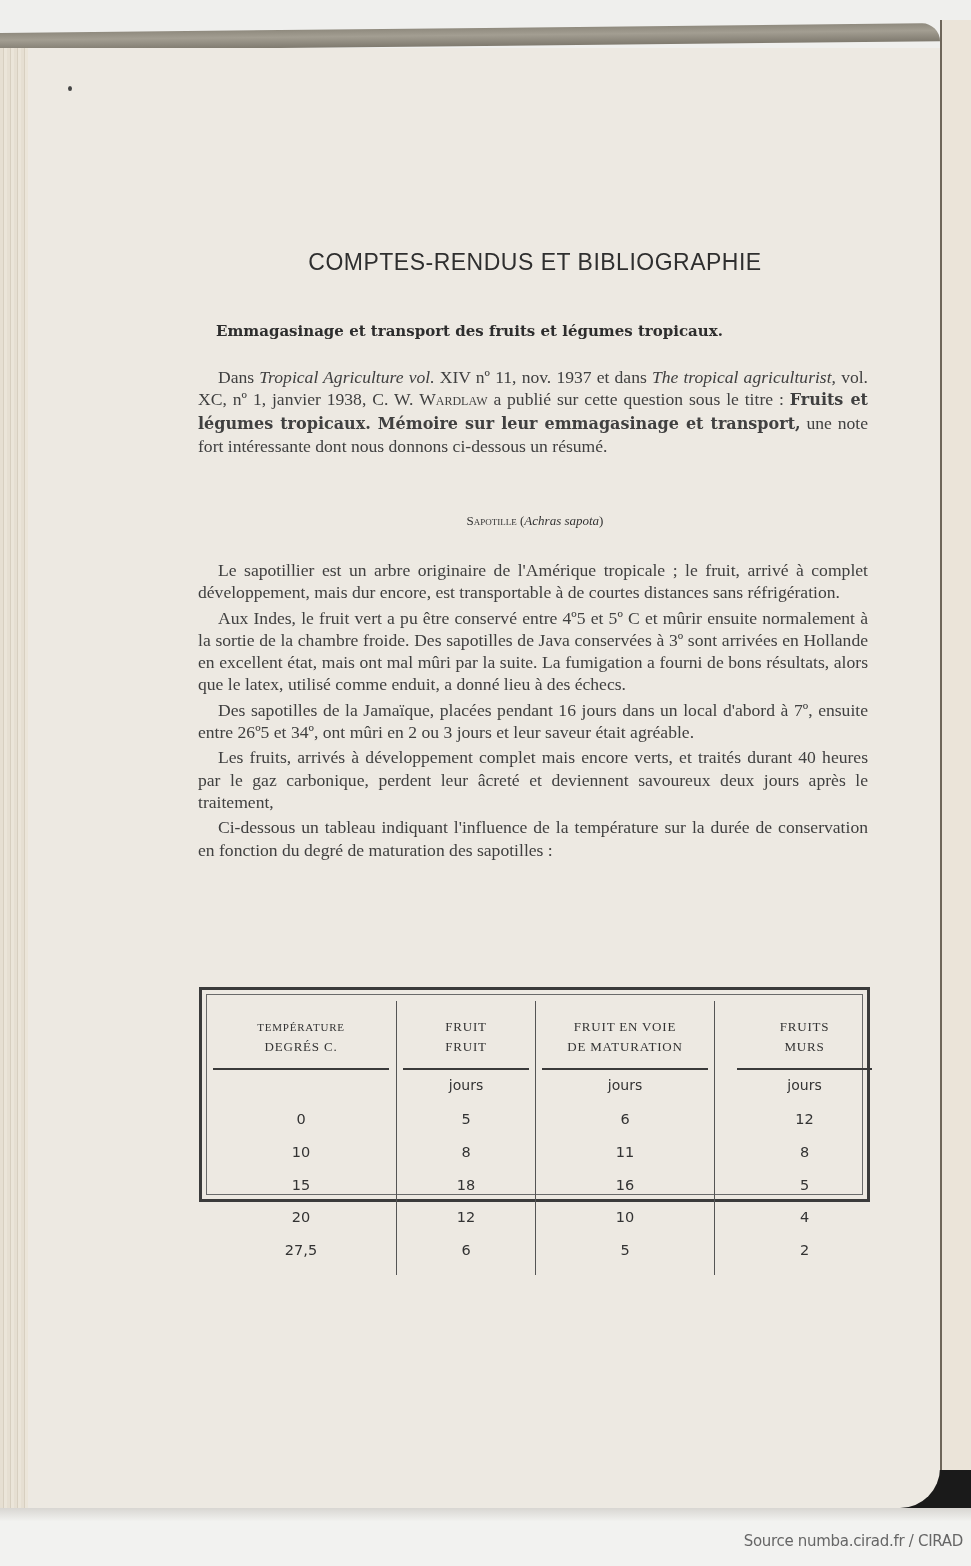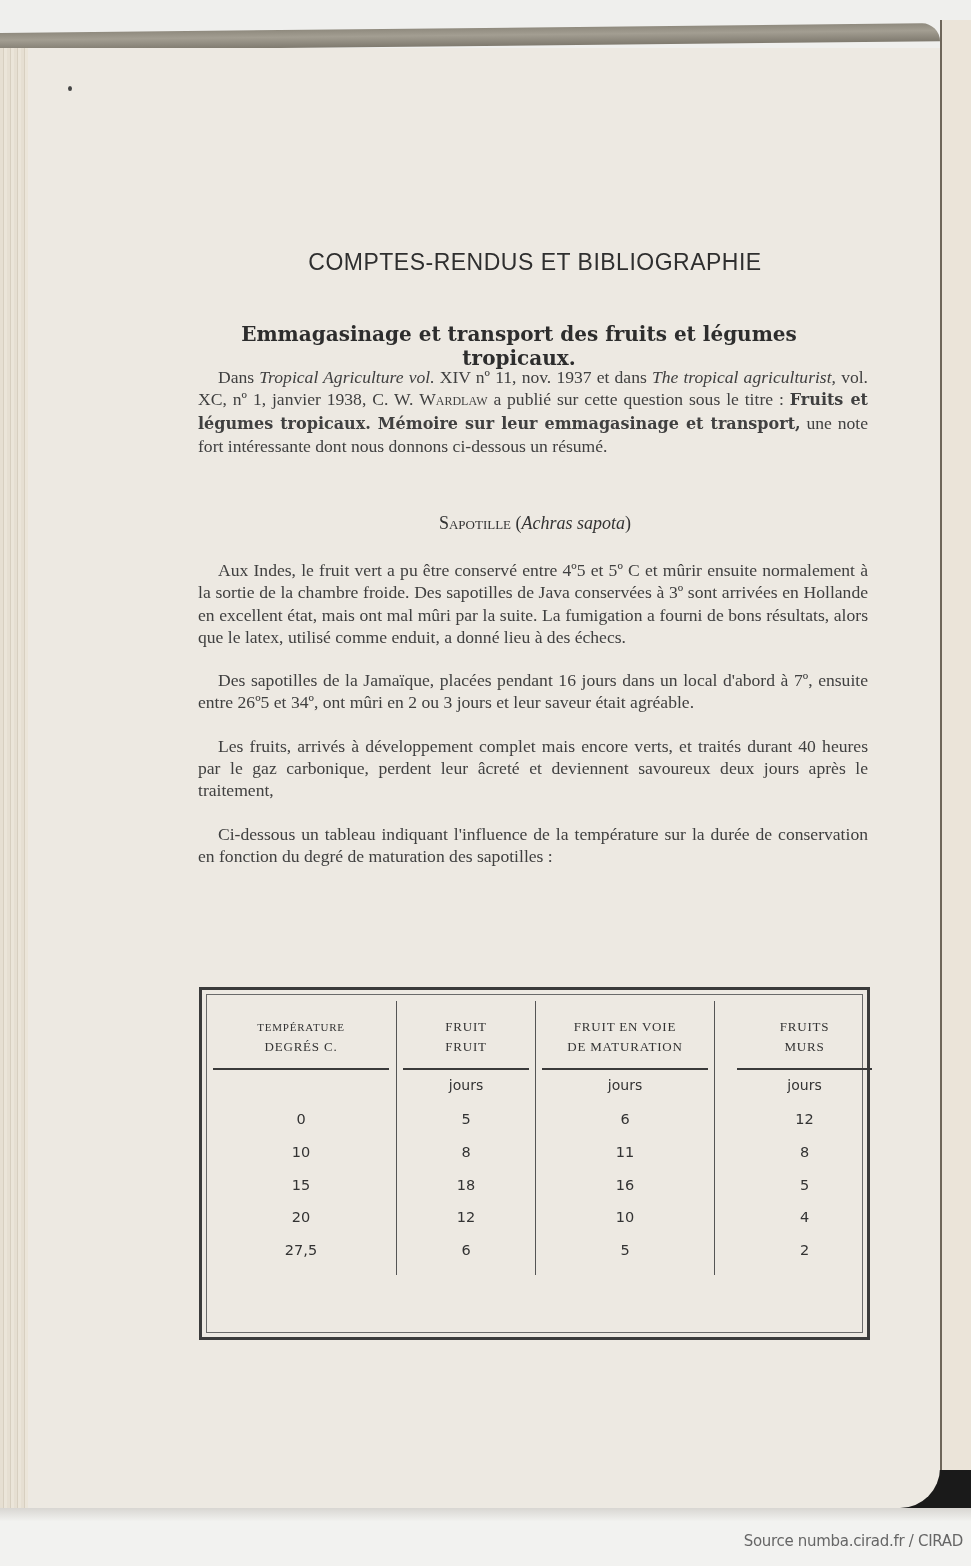--- a/index.html
+++ b/index.html
@@ -51,39 +51,39 @@
   }
   .dot { position:absolute; left:68px; top:86px; width:4px; height:5px; background:#444; border-radius:50%; }
 
   
   .heading {
     position:absolute; left:200px; width:670px; top:248px; text-align:center;
     font-family:"Liberation Sans", "DejaVu Sans", sans-serif;
     font-size:23px; color:#2f2f2f; letter-spacing:0.5px; transform:scaleY(1.08);
   }
   .subheading {
-    position:absolute; left:184px; width:670px; top:322px; text-align:center;
-    font-family:"DejaVu Serif", serif; font-weight:bold; font-size:20px; color:#2d2d2d;
+    position:absolute; left:216px; width:670px; top:322px; text-align:left;
+    font-family:"DejaVu Serif", serif; font-weight:bold; font-size:15px; color:#2d2d2d;
   }
   .text {
     position:absolute; left:198px; width:670px;
     font-size:17.6px; line-height:22.3px; color:#404040; text-align:justify;
   }
   .text p { margin:0; text-indent:20px; }
-  .text p + p { margin-top:21px; }
+  .text p + p { margin-top:3px; }
   .bold-sans { font-family:"DejaVu Serif", serif; font-weight:bold; font-size:16px; }
   .sc { font-variant:small-caps; }
   .section-title {
     position:absolute; left:200px; width:670px; top:513px; text-align:center;
-    font-size:18px; color:#333;
+    font-size:13px; color:#333;
   }
 
   
   .tbl-outer {
-    position:absolute; left:199px; top:987px; width:671px; height:353px;
+    position:absolute; left:199px; top:987px; width:671px; height:215px;
     border:3px solid #3b3b3b; box-sizing:border-box;
   }
   .tbl-inner {
     position:absolute; left:4px; top:4px; right:4px; bottom:4px;
     border:1px solid #6a6a6a;
   }
   .col {
     position:absolute; top:0; bottom:0; text-align:center; color:#333;
   }
   .col .head {
@@ -122,20 +122,21 @@
   <p>
     <span>Dans </span><i>Tropical Agriculture vol.</i><span> XIV nº 11, nov. 1937 et dans </span><i>The tropical agriculturist,</i><span> vol. XC, nº 1, janvier 1938, C. W. </span><span class="sc">Wardlaw</span><span> a publié sur cette question sous le titre : </span><b class="bold-sans">Fruits et légumes tropicaux. Mémoire sur leur emmagasinage et transport,</b><span> une note fort intéressante dont nous donnons ci-dessous un résumé.</span>
   </p>
 </div>
 
 <div class="section-title">
   <span class="sc">Sapotille</span> (<i>Achras sapota</i>)
 </div>
 
 <div class="text" style="top:559px;">
+  <p>Le sapotillier est un arbre originaire de l'Amérique tropicale ; le fruit, arrivé à complet développement, mais dur encore, est transportable à de courtes distances sans réfrigération.</p>
   <p>Aux Indes, le fruit vert a pu être conservé entre 4º5 et 5º C et mûrir ensuite normalement à la sortie de la chambre froide. Des sapotilles de Java conservées à 3º sont arrivées en Hollande en excellent état, mais ont mal mûri par la suite. La fumigation a fourni de bons résultats, alors que le latex, utilisé comme enduit, a donné lieu à des échecs.</p>
   <p>Des sapotilles de la Jamaïque, placées pendant 16 jours dans un local d'abord à 7º, ensuite entre 26º5 et 34º, ont mûri en 2 ou 3 jours et leur saveur était agréable.</p>
   <p>Les fruits, arrivés à développement complet mais encore verts, et traités durant 40 heures par le gaz carbonique, perdent leur âcreté et deviennent savoureux deux jours après le traitement,</p>
   <p>Ci-dessous un tableau indiquant l'influence de la température sur la durée de conservation en fonction du degré de maturation des sapotilles :</p>
 </div>
 
 <div class="tbl-outer">
   <div class="tbl-inner">
     <div class="col" style="left:0; width:188px;">
       <div class="head">

